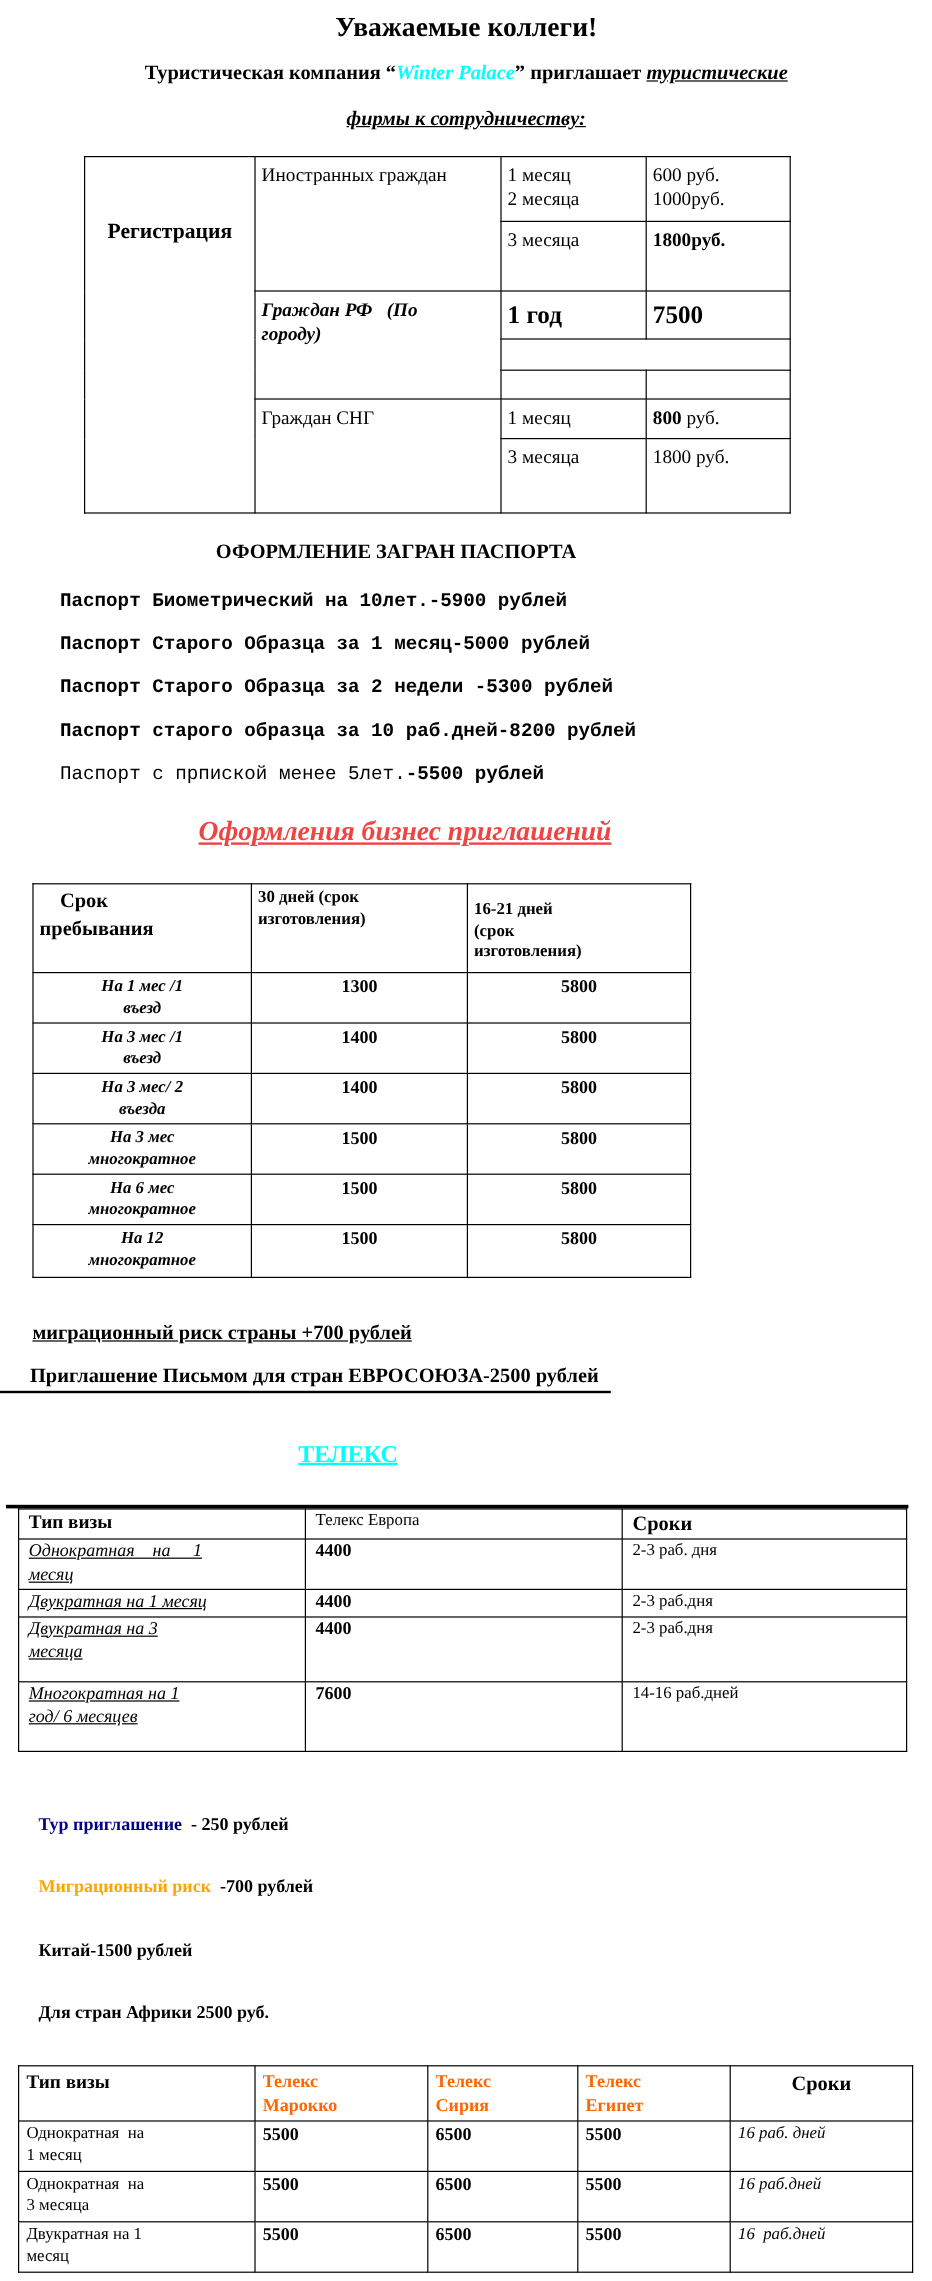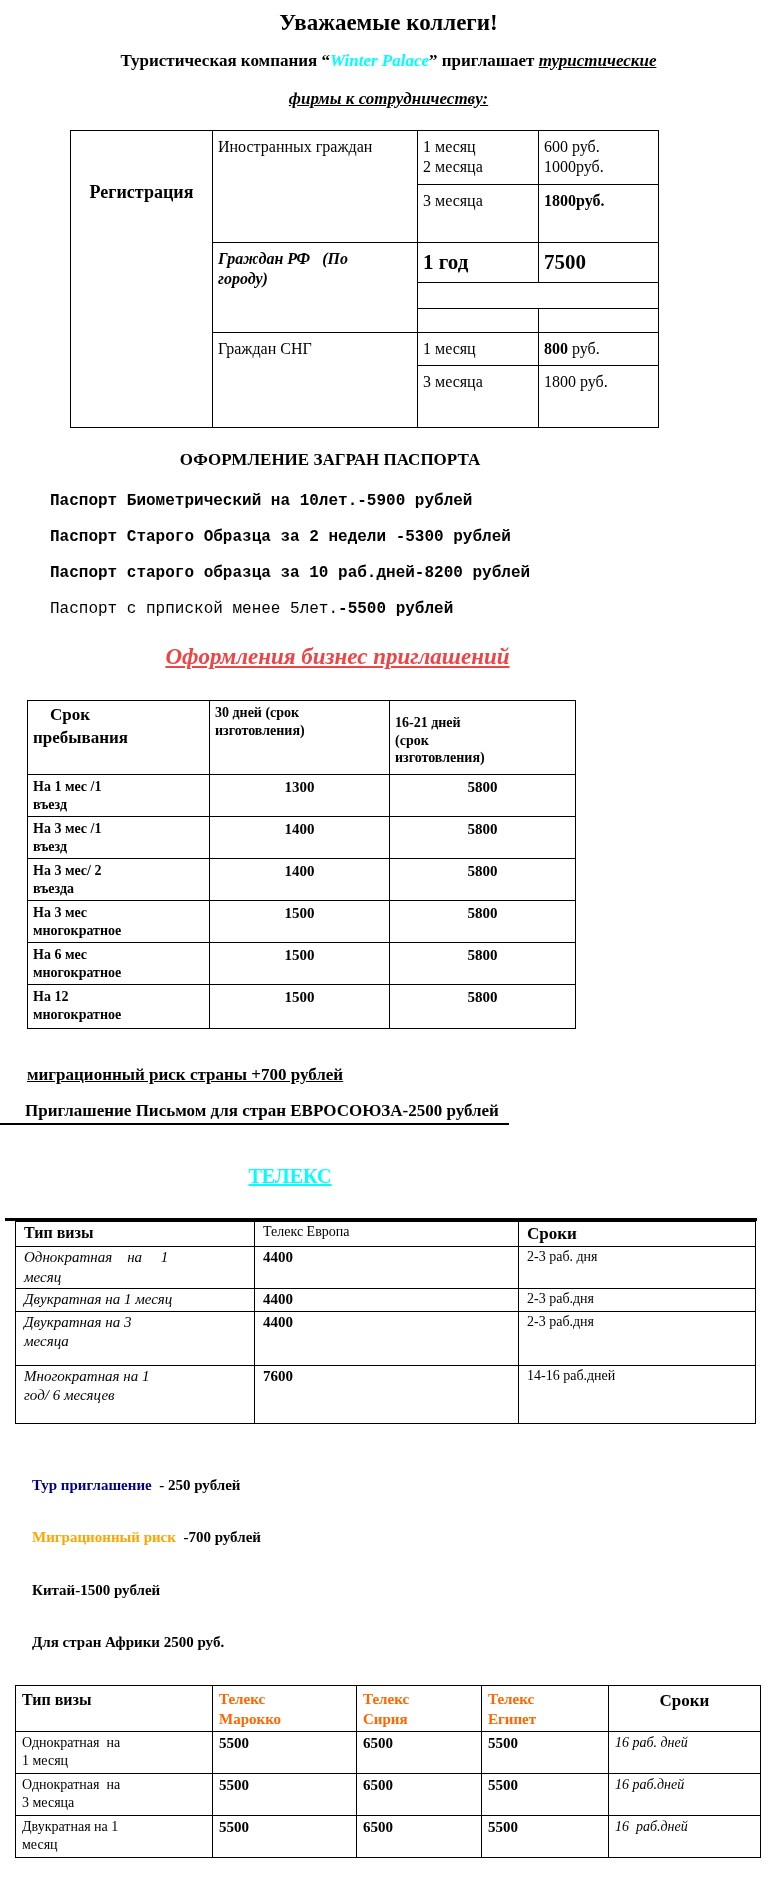--- a/index.html
+++ b/index.html
@@ -28,39 +28,39 @@
   .pline5 b{font-weight:bold;}
 
   .cyan-head{margin-top:26px;width:675px;text-align:center;font-size:23px;font-weight:bold;font-style:italic;}
   .cyan-head span{color:#ef4444;text-decoration:underline;}
 
   .t2{margin:30px 0 0 27px;width:548px;}
   .t2 td{font-size:14px;line-height:1.25;padding:3px 5px;}
   .t2 .hc1{font-size:17px;font-weight:bold;line-height:1.35;}
   .t2 .hc{font-weight:bold;}
   .t2 .hc3{font-weight:bold;padding-top:13px;}
-  .t2 .lab{font-weight:bold;text-align:left;margin-top:28px;}
+  .t2 .lab{font-weight:bold;font-style:italic;text-align:center;margin-top:28px;}
   .t2 .val{font-weight:bold;font-size:15px;text-align:center;}
 
   .mig{margin:36px 0 0 27px;font-size:17px;font-weight:bold;}
   .mig span{text-decoration:underline;}
   .eu{margin-top:16px;}
   .eu .box{display:inline-block;border-bottom:2px solid #000;padding:0 10px 2px 25px;
            font-size:17px;font-weight:bold;}
 
   .telex-head{margin-top:40px;width:580px;text-align:center;font-size:20px;font-weight:bold;}
   .telex-head span{color:#00FFFF;text-decoration:underline;}
 
   .rule{margin:30px 0 0 5px;width:752px;height:3px;background:#000;}
   .t3{margin:0 0 0 15px;width:740px;}
   .t3 td{font-size:15px;line-height:1.3;padding:1px 8px;}
   .t3 .h1{font-weight:bold;font-size:16px;}
   .t3 .h2{font-size:14px;}
   .t3 .h3{font-weight:bold;font-size:17px;}
-  .t3 .typ{font-style:italic;}
+  .t3 .typ{font-style:italic;text-decoration:underline;}
   .t3 .val{font-weight:bold;}
   .t3 .term{font-size:14px;margin-top:44px;}
 
   .notes{margin:18px 0 0 32px;font-size:15px;font-weight:bold;line-height:17.5px;white-space:pre-wrap;}
   .navy{color:#00008B;}
   .orange{color:#FFA500;}
 
   .t4{margin:16px 0 0 15px;width:745px;}
   .t4 td{font-size:14px;line-height:1.3;padding:2px 6px;}
   .t4 .h1{font-weight:bold;font-size:16px;padding-top:4px;}
@@ -122,20 +122,21 @@
   <tr class="rh62">
     <td>3 месяца</td>
     <td>1800 руб.</td>
   </tr>
 </tbody>
   </table>
 
 <div class="pass-sec">
   <div class="pass-head">ОФОРМЛЕНИЕ ЗАГРАН ПАСПОРТА</div>
   <div class="pline first">Паспорт Биометрический на 10лет.-5900 рублей</div>
+  <div class="pline">Паспорт Старого Образца за 1 месяц-5000 рублей</div>
   <div class="pline">Паспорт  Старого Образца за 2 недели -5300 рублей</div>
   <div class="pline">Паспорт старого образца за 10 раб.дней-8200 рублей</div>
   <div class="pline pline5"><span>Паспорт  с прпиской менее 5лет.</span><b>-5500 рублей</b></div>
 </div>
 
 <div class="cyan-head"><span>Оформления бизнес приглашений</span></div>
 
 <table class="t2">
   <colgroup>
       <col style="width:182px">

